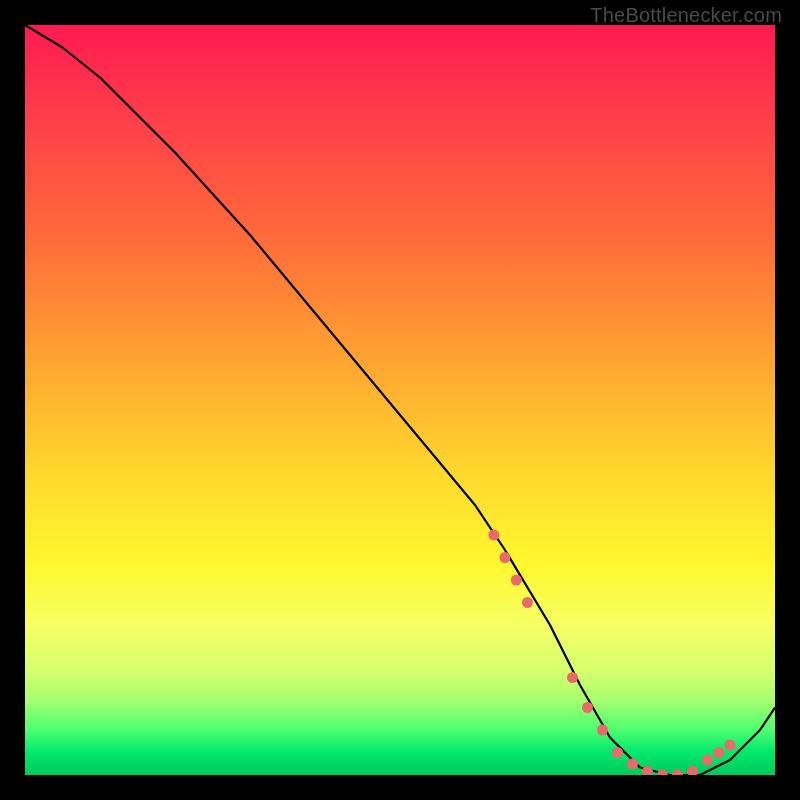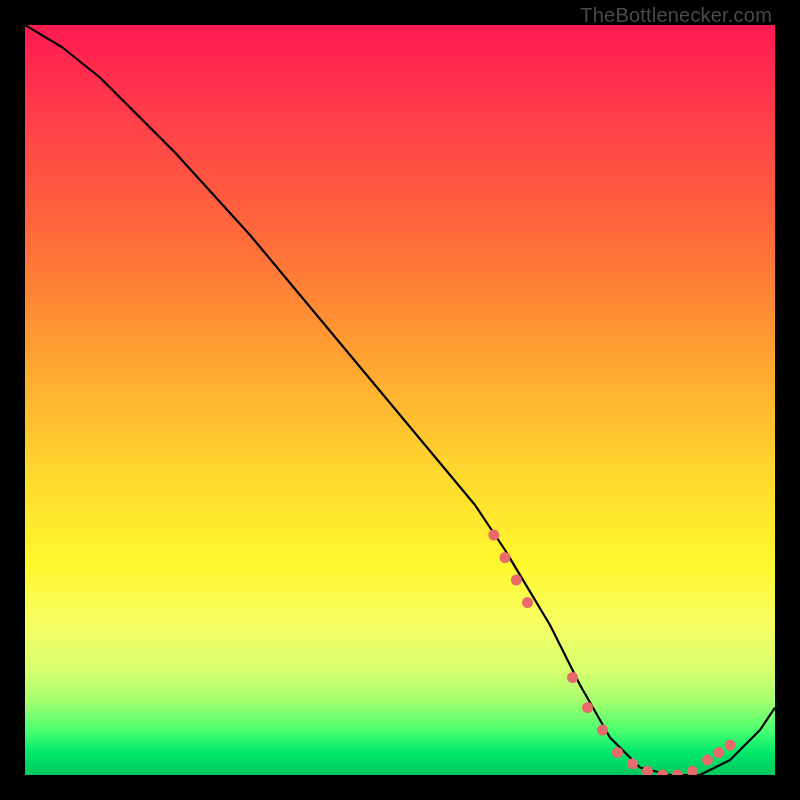--- a/index.html
+++ b/index.html
@@ -46,21 +46,21 @@
   }
   svg.curve {
     position: absolute;
     inset: 0;
     width: 100%;
     height: 100%;
   }
   .watermark {
     position: absolute;
     top: 4px;
-    right: 28px;
+    right: 18px;
     color: #4a4a4a;
     font-size: 20px;
     letter-spacing: 0.2px;
     font-weight: 500;
   }
 </style>
 </head>
 <body>
 
 <div class="stage">

